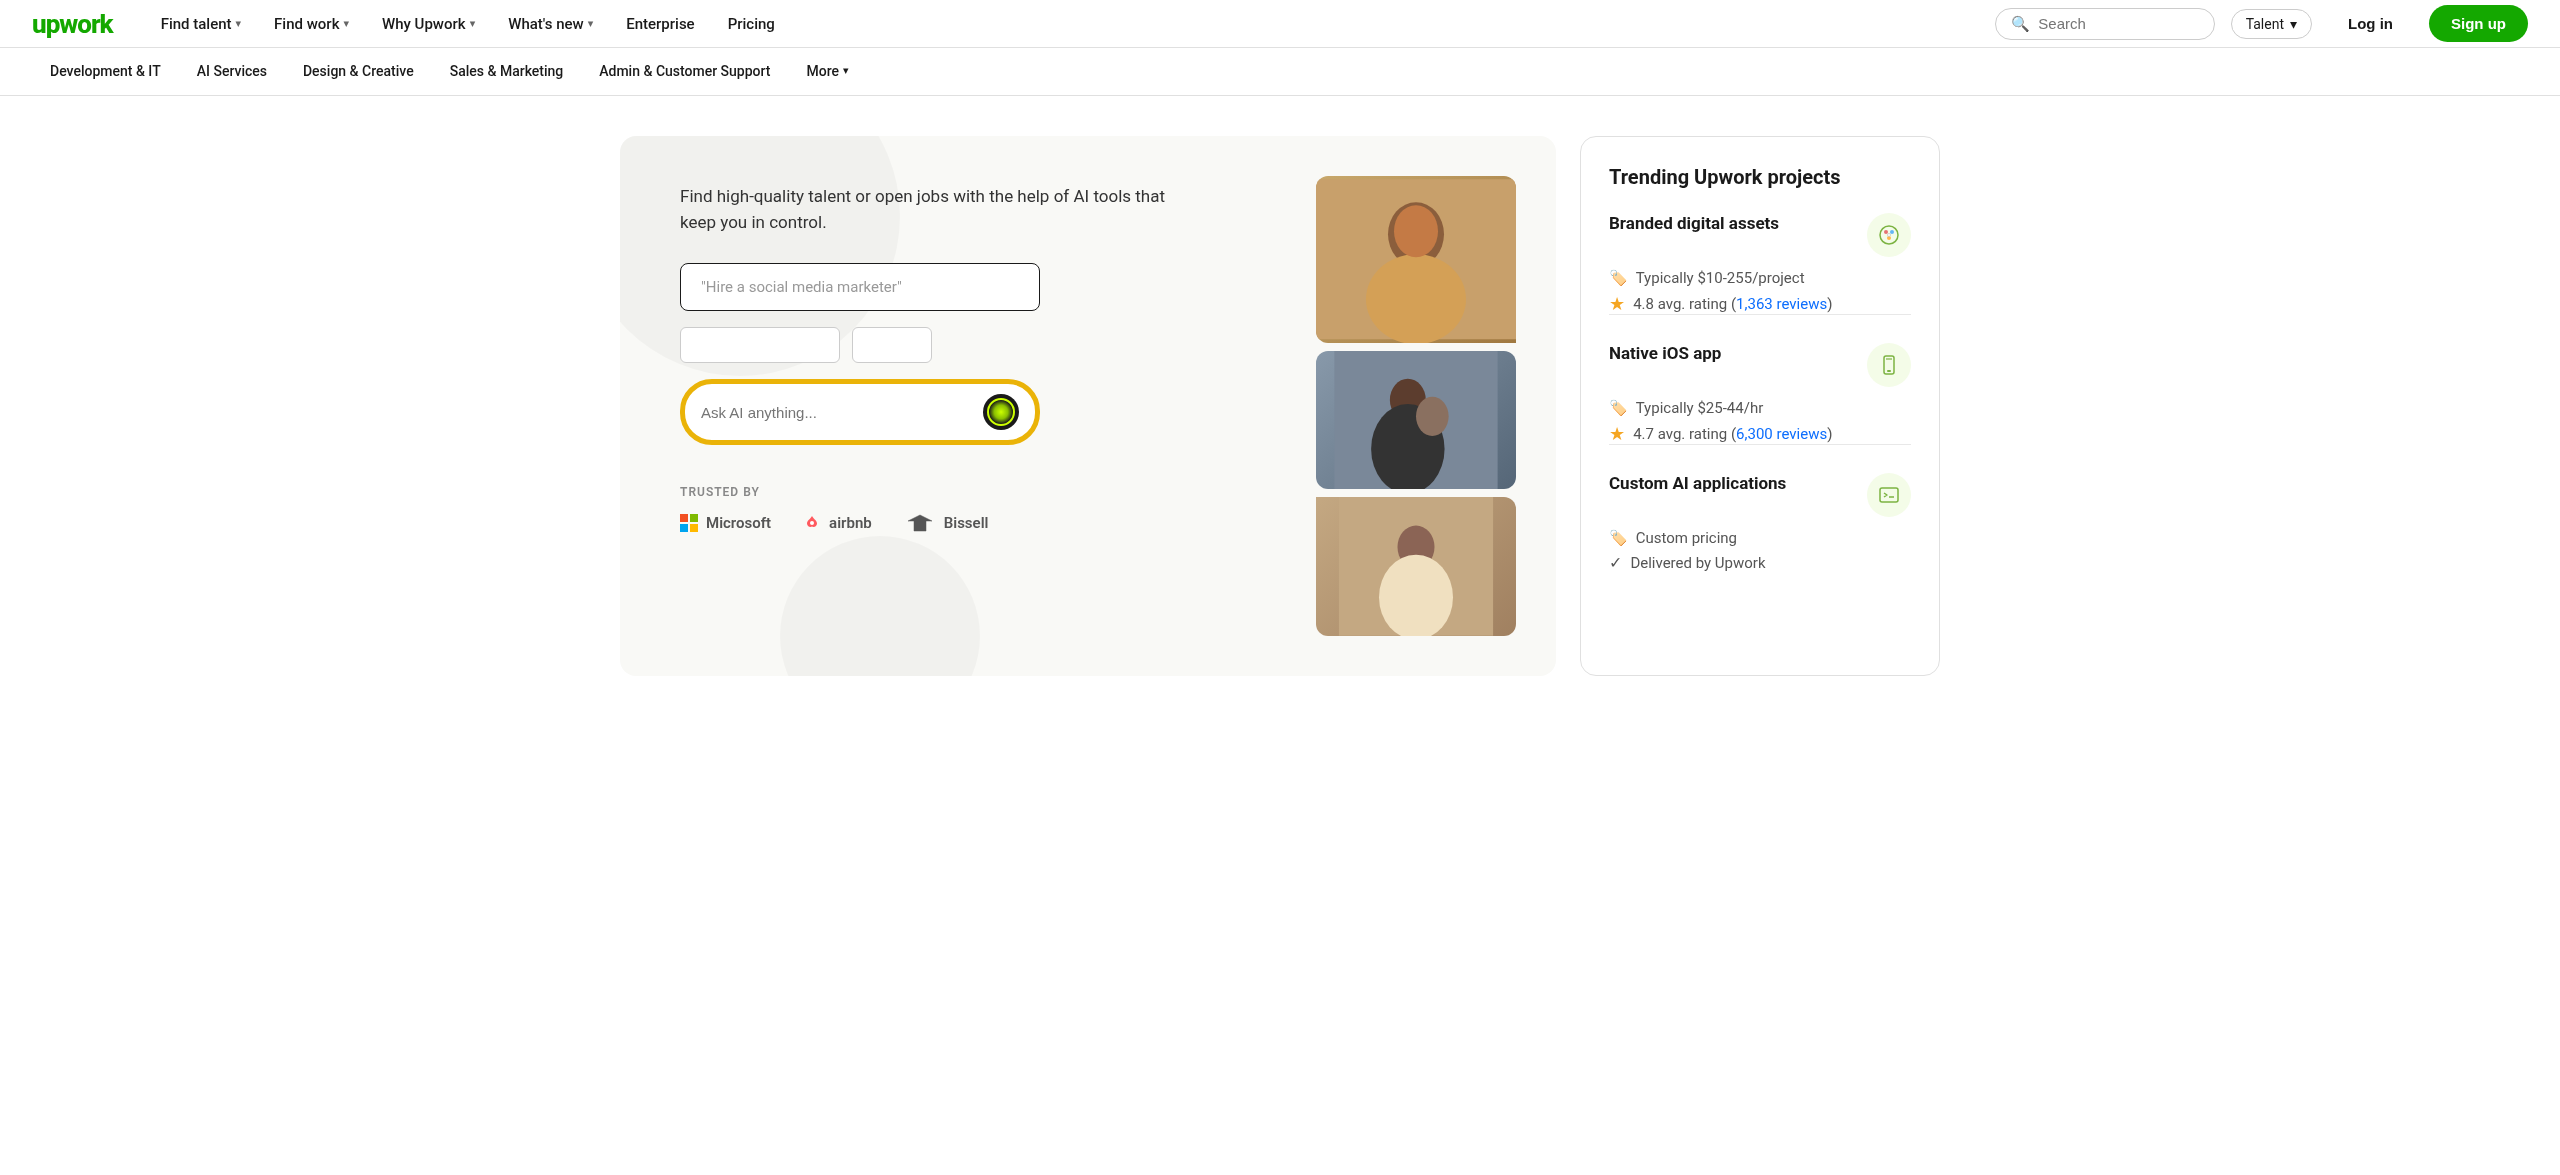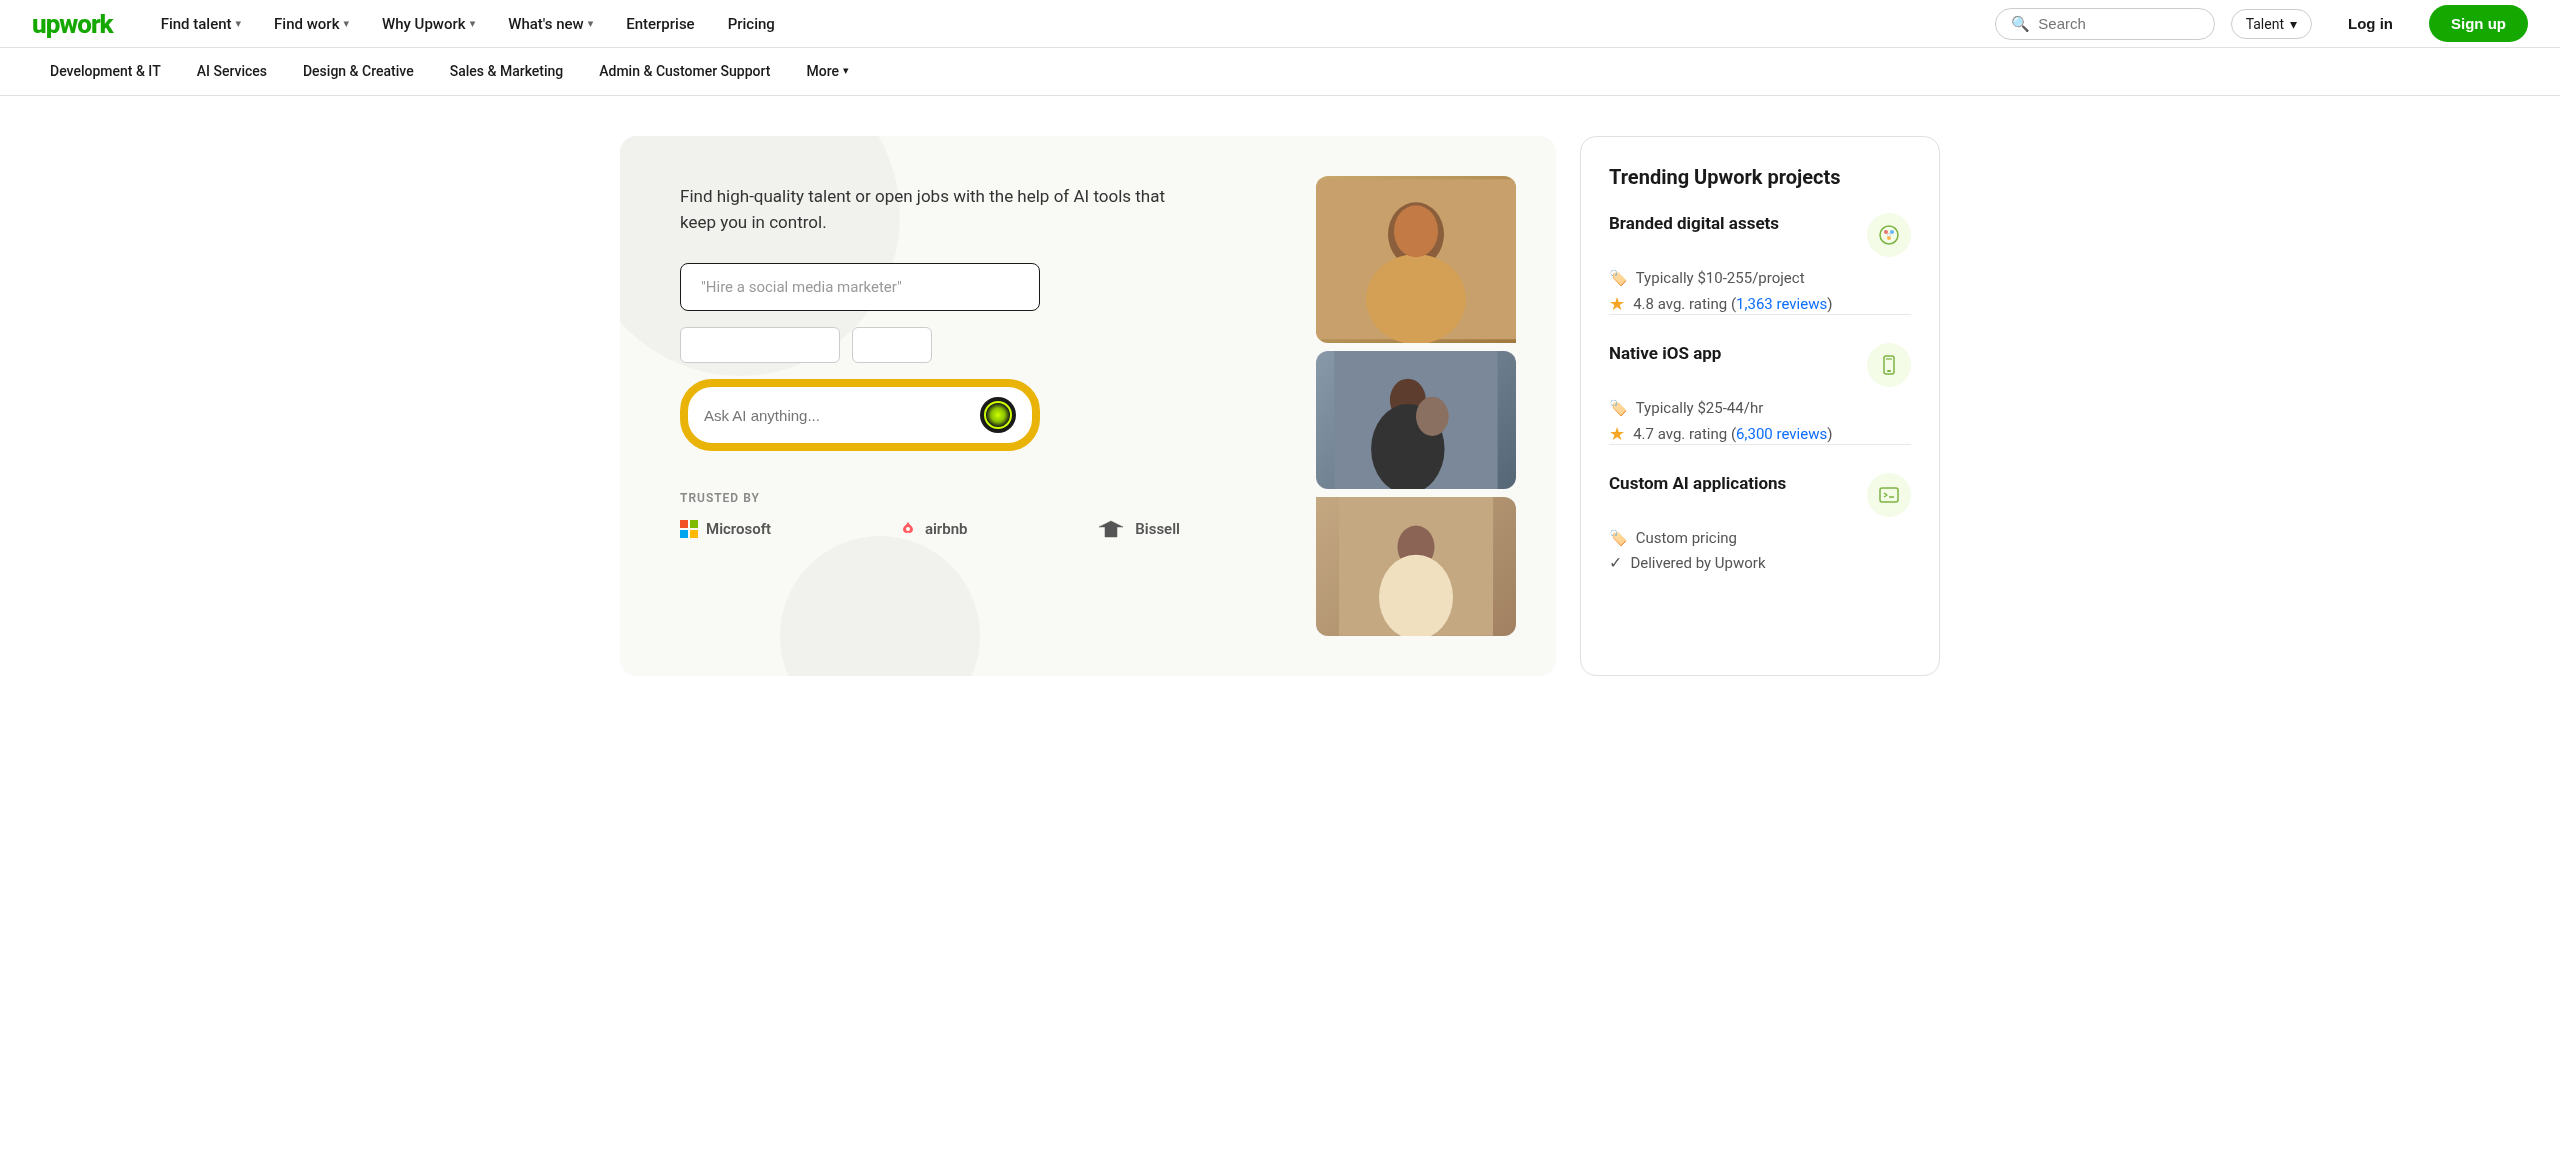--- a/index.html
+++ b/index.html
@@ -79,40 +79,40 @@
       width: 360px; cursor: text;
     }
     .filter-row { display: flex; gap: 12px; margin-bottom: 16px; }
     .filter-chip {
       border: 1px solid #ccc; border-radius: 6px;
       padding: 8px 16px; font-size: 14px; cursor: pointer;
       background: #fff; color: #333;
     }
     .ai-input-row {
       display: flex; align-items: center;
-      border: 8px solid #eab308; border-radius: 32px;
+      border: 5px solid #eab308; border-radius: 32px;
       padding: 10px 16px; width: 360px; gap: 10px; background: #fff;
     }
     .ai-input-row input {
       border: none; outline: none; font-size: 15px; flex: 1; color: #999; background: transparent;
     }
     .ai-btn {
       width: 36px; height: 36px; border-radius: 50%;
       background: #1a1a1a; border: none; cursor: pointer;
       display: flex; align-items: center; justify-content: center;
       flex-shrink: 0;
     }
     .ai-btn-inner {
       width: 28px; height: 28px; border-radius: 50%;
       background: radial-gradient(circle, #ccff00 0%, #8bc000 40%, #1a1a1a 70%);
       border: 2px solid #ccff00;
     }
     .trusted-section { margin-top: 40px; }
     .trusted-label { font-size: 12px; font-weight: 600; color: #888; letter-spacing: 1px; margin-bottom: 14px; margin-top: 24px; }
-    .trusted-logos { display: flex; align-items: center; gap: 32px; justify-content: space-between; }
+    .trusted-logos { display: flex; align-items: center; gap: 32px; }
     .trusted-logo { font-size: 15px; font-weight: 600; color: #555; display: flex; align-items: center; gap: 8px; }
     .ms-grid { display: grid; grid-template-columns: 1fr 1fr; gap: 2px; width: 18px; height: 18px; }
     .ms-cell { width: 8px; height: 8px; }
     .ms-red { background: #f25022; }
     .ms-green { background: #7fba00; }
     .ms-blue { background: #00a4ef; }
     .ms-yellow { background: #ffb900; }
 
     
     .hero-images {

